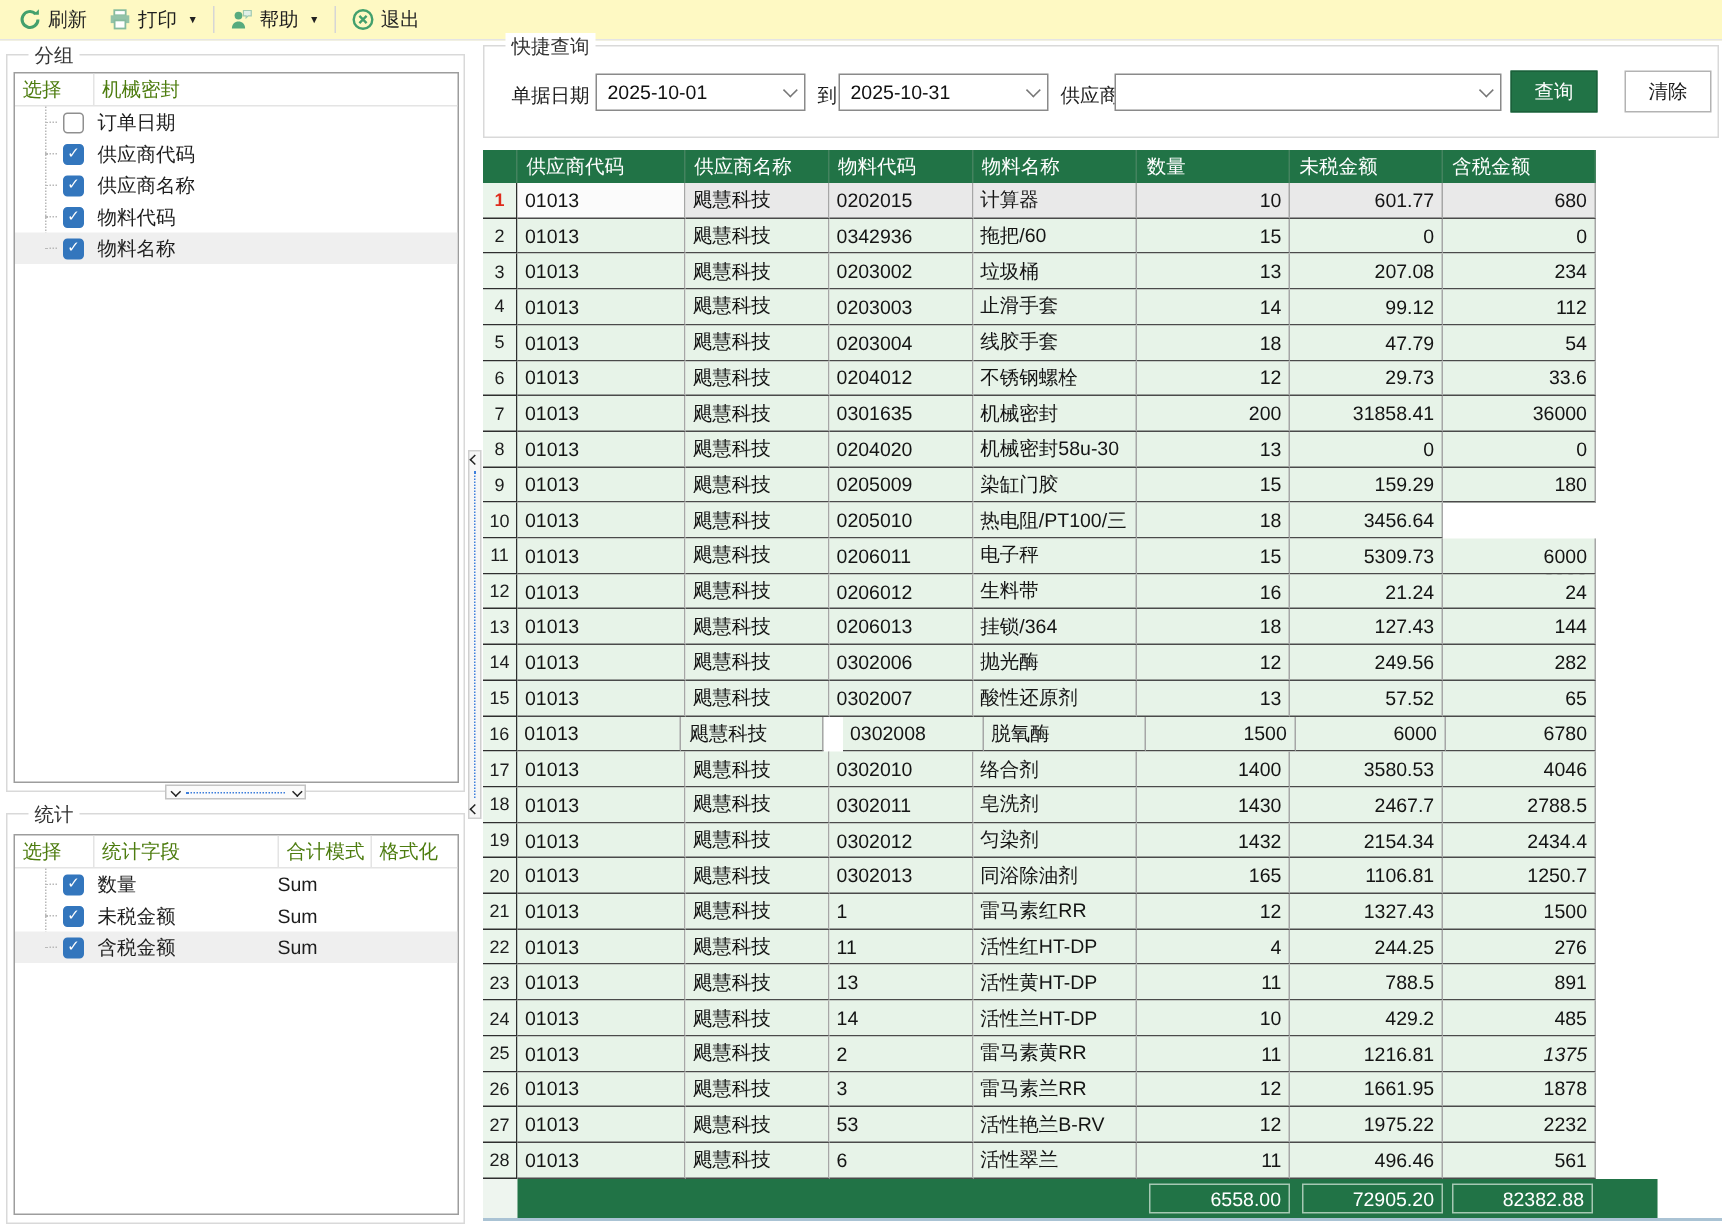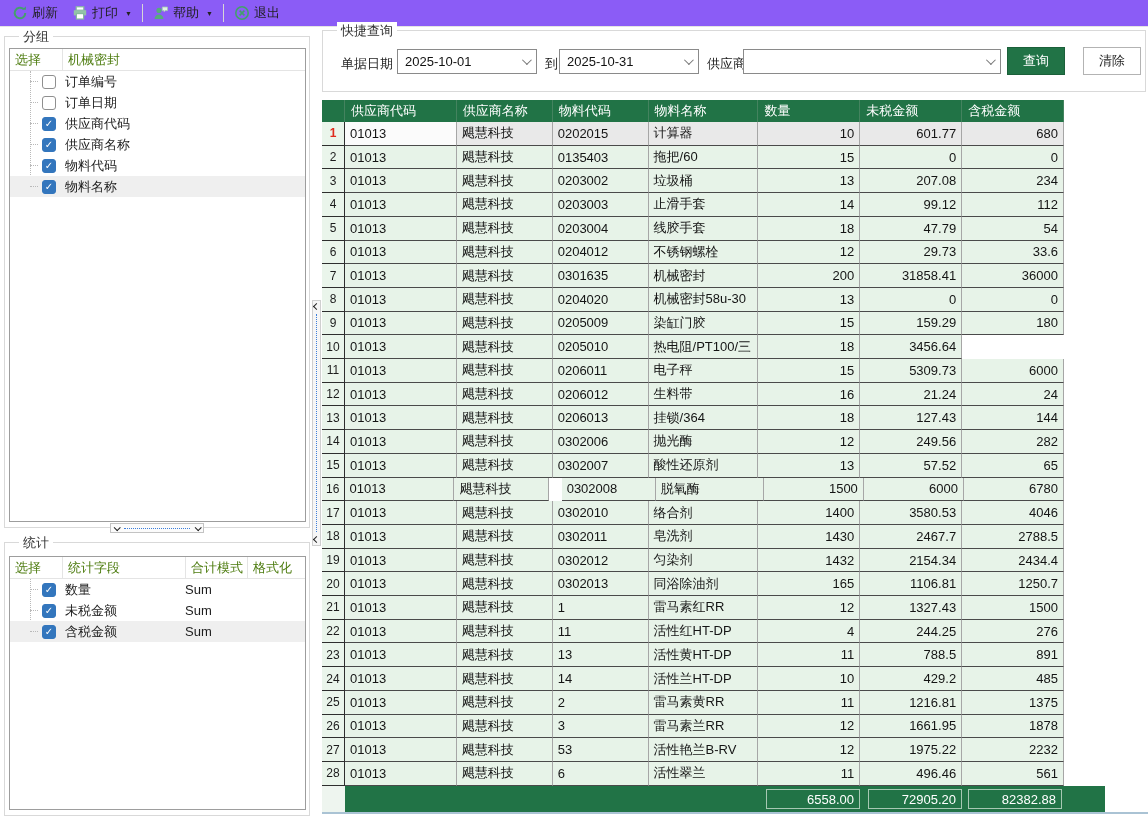--- a/index.html
+++ b/index.html
@@ -1,19 +1,19 @@
 <!DOCTYPE html>
 <html><head>
 <meta charset="utf-8">
 <style>
   * { margin:0; padding:0; box-sizing:border-box; }
   html,body { width:1148px; height:821px; background:#fff; font-family:"Liberation Sans","DejaVu Sans",sans-serif; overflow:hidden; position:relative; }
 
   
-  .toolbar { position:absolute; left:0; top:0; width:1148px; height:27px; display:flex; align-items:center; padding-left:5px; border-bottom:1px solid #e4e4e4; background:#8b5cf6; }
+  .toolbar { position:absolute; left:0; top:0; width:1148px; height:27px; display:flex; align-items:center; padding-left:5px; border-bottom:1px solid #e4e4e4; background:#fef9c3; }
   .tb-btn { display:flex; align-items:center; gap:4px; padding:2px 7px; font-size:13px; color:#1f1f1f; cursor:default; }
   .tb-caret { font-size:7px; color:#222; margin-left:3px; }
   .tb-sep { width:1px; height:18px; background:#d6d6d6; margin:0 3px; }
   .tb-ico { width:16px; height:16px; display:inline-block; }
 
   
   .gbox { position:absolute; border:1px solid #d9d9d9; }
   .gbox-label { position:absolute; top:-9px; left:14px; background:#fff; padding:0 4px; font-size:13px; color:#333; }
 
   .panel-list { position:absolute; background:#fff; border:1px solid #9d9d9d; overflow:hidden; }
@@ -116,25 +116,20 @@
 </div>
 <div class="panel-list" style="left:9px; top:48px; width:297px; height:474px;">
   <div class="plist-header">
     <div class="ph-col" style="width:52px;">选择</div>
     <div class="ph-col" style="flex:1;">机械密封</div>
   </div>
   <div class="plist-items" id="group-list">
       <div class="pitem">
     <span class="tree-tick"></span>
     <span class="cb"></span>
-    <span class="item-label">订单编号</span>
-  </div>
-      <div class="pitem">
-    <span class="tree-tick"></span>
-    <span class="cb"></span>
     <span class="item-label">订单日期</span>
   </div>
       <div class="pitem">
     <span class="tree-tick"></span>
     <span class="cb checked">✓</span>
     <span class="item-label">供应商代码</span>
   </div>
       <div class="pitem">
     <span class="tree-tick"></span>
     <span class="cb checked">✓</span>
@@ -237,21 +232,21 @@
         <div class="cell" style="width: 96px;">0202015</div>
         <div class="cell" style="width: 110px;">计算器</div>
         <div class="cell num" style="width: 102px;">10</div>
         <div class="cell num" style="width: 102px;">601.77</div>
         <div class="cell num" style="width: 102px;">680</div>
       </div>
       <div class="grow">
         <div class="cell rn" style="width: 23px;">2</div>
         <div class="cell" style="width: 112px;">01013</div>
         <div class="cell" style="width: 96px;">飓慧科技</div>
-        <div class="cell" style="width: 96px;">0135403</div>
+        <div class="cell" style="width: 96px;">0342936</div>
         <div class="cell" style="width: 110px;">拖把/60</div>
         <div class="cell num" style="width: 102px;">15</div>
         <div class="cell num" style="width: 102px;">0</div>
         <div class="cell num" style="width: 102px;">0</div>
       </div>
       <div class="grow">
         <div class="cell rn" style="width: 23px;">3</div>
         <div class="cell" style="width: 112px;">01013</div>
         <div class="cell" style="width: 96px;">飓慧科技</div>
         <div class="cell" style="width: 96px;">0203002</div>
@@ -471,21 +466,21 @@
         <div class="cell num" style="width: 102px;">485</div>
       </div>
       <div class="grow">
         <div class="cell rn" style="width: 23px;">25</div>
         <div class="cell" style="width: 112px;">01013</div>
         <div class="cell" style="width: 96px;">飓慧科技</div>
         <div class="cell" style="width: 96px;">2</div>
         <div class="cell" style="width: 110px;">雷马素黄RR</div>
         <div class="cell num" style="width: 102px;">11</div>
         <div class="cell num" style="width: 102px;">1216.81</div>
-        <div class="cell num" style="width: 102px;">1375</div>
+        <div class="cell num" style="width: 102px; font-style: italic;">1375</div>
       </div>
       <div class="grow">
         <div class="cell rn" style="width: 23px;">26</div>
         <div class="cell" style="width: 112px;">01013</div>
         <div class="cell" style="width: 96px;">飓慧科技</div>
         <div class="cell" style="width: 96px;">3</div>
         <div class="cell" style="width: 110px;">雷马素兰RR</div>
         <div class="cell num" style="width: 102px;">12</div>
         <div class="cell num" style="width: 102px;">1661.95</div>
         <div class="cell num" style="width: 102px;">1878</div>

